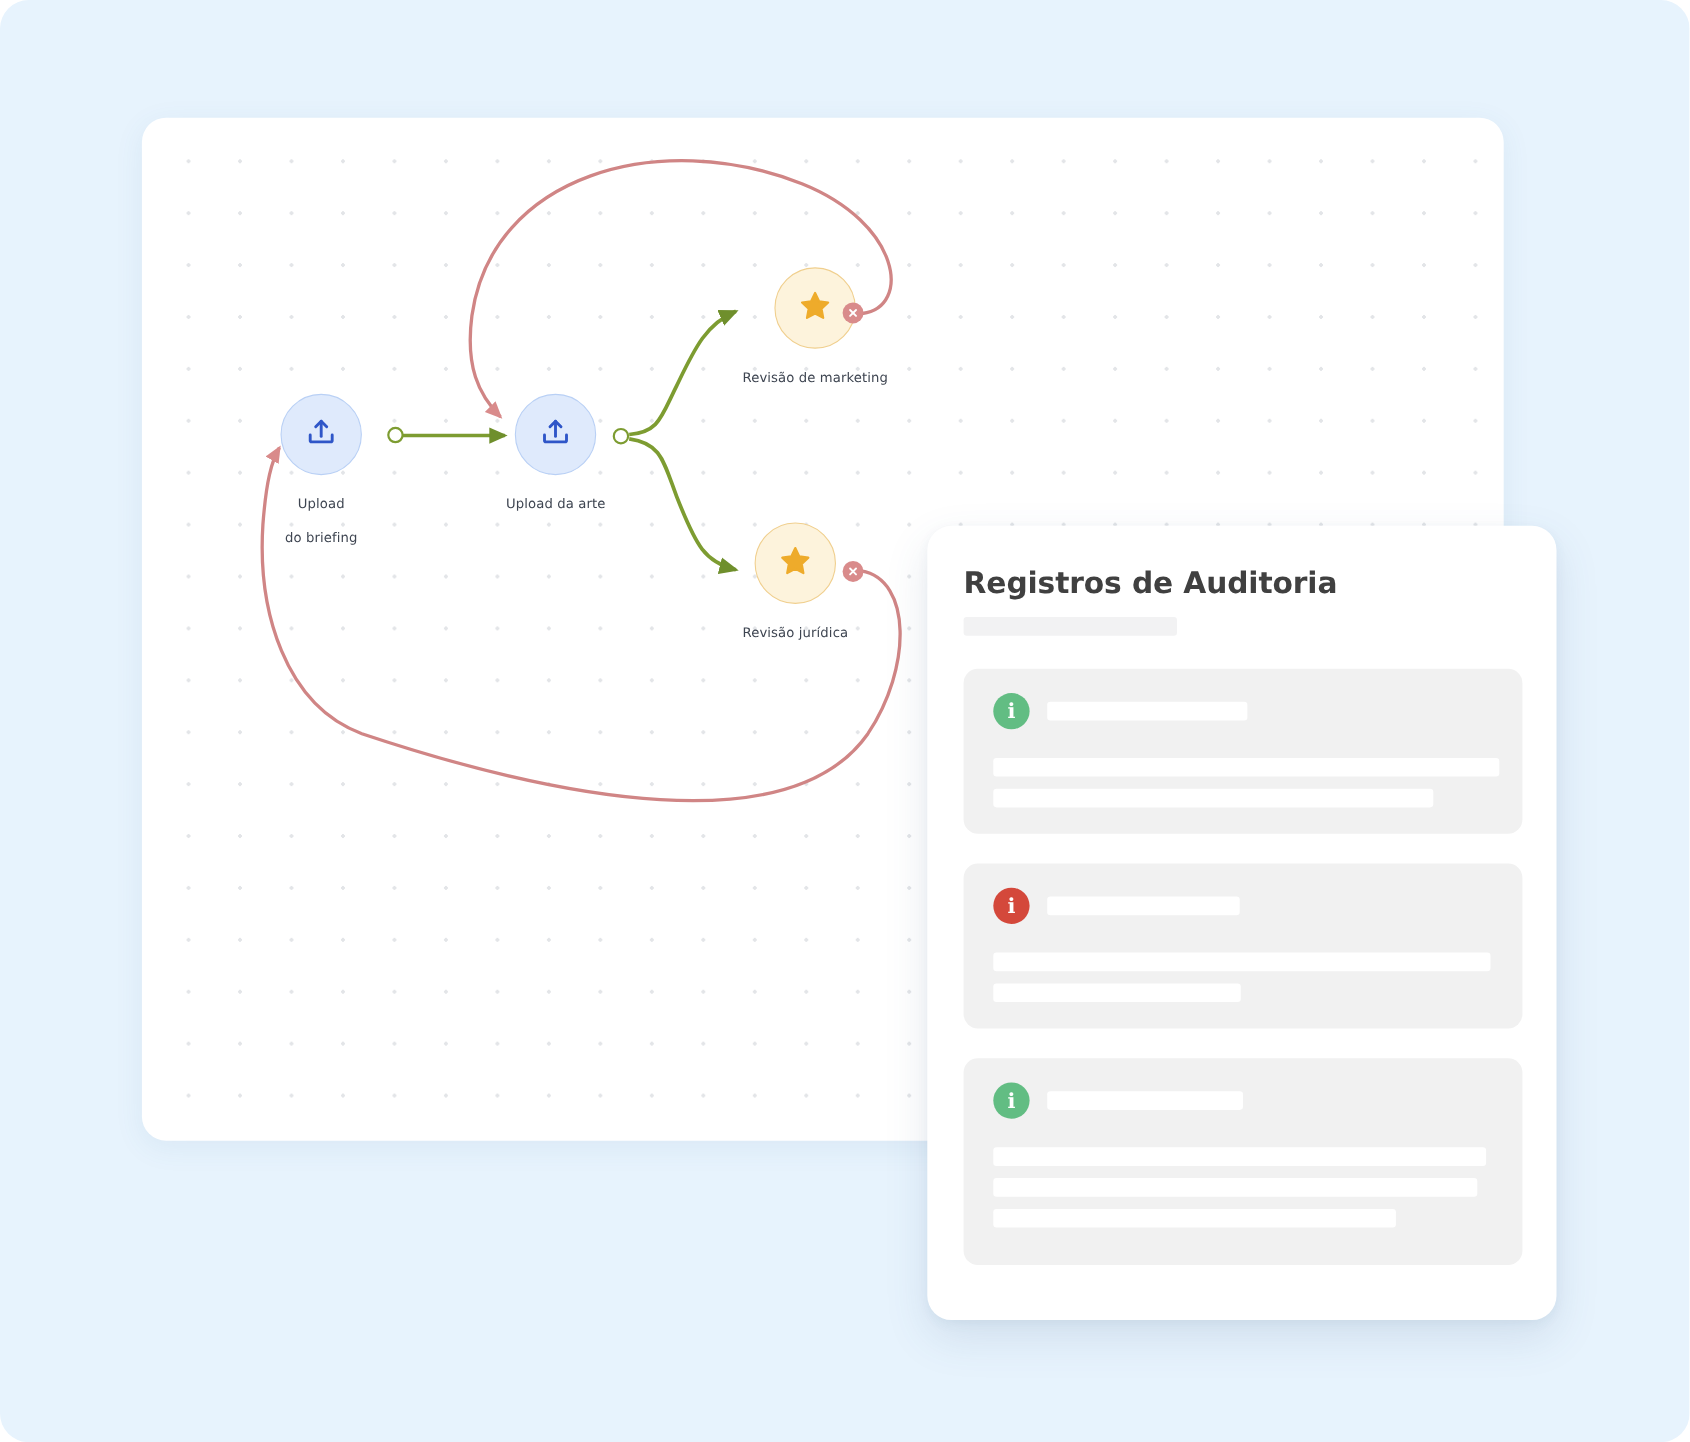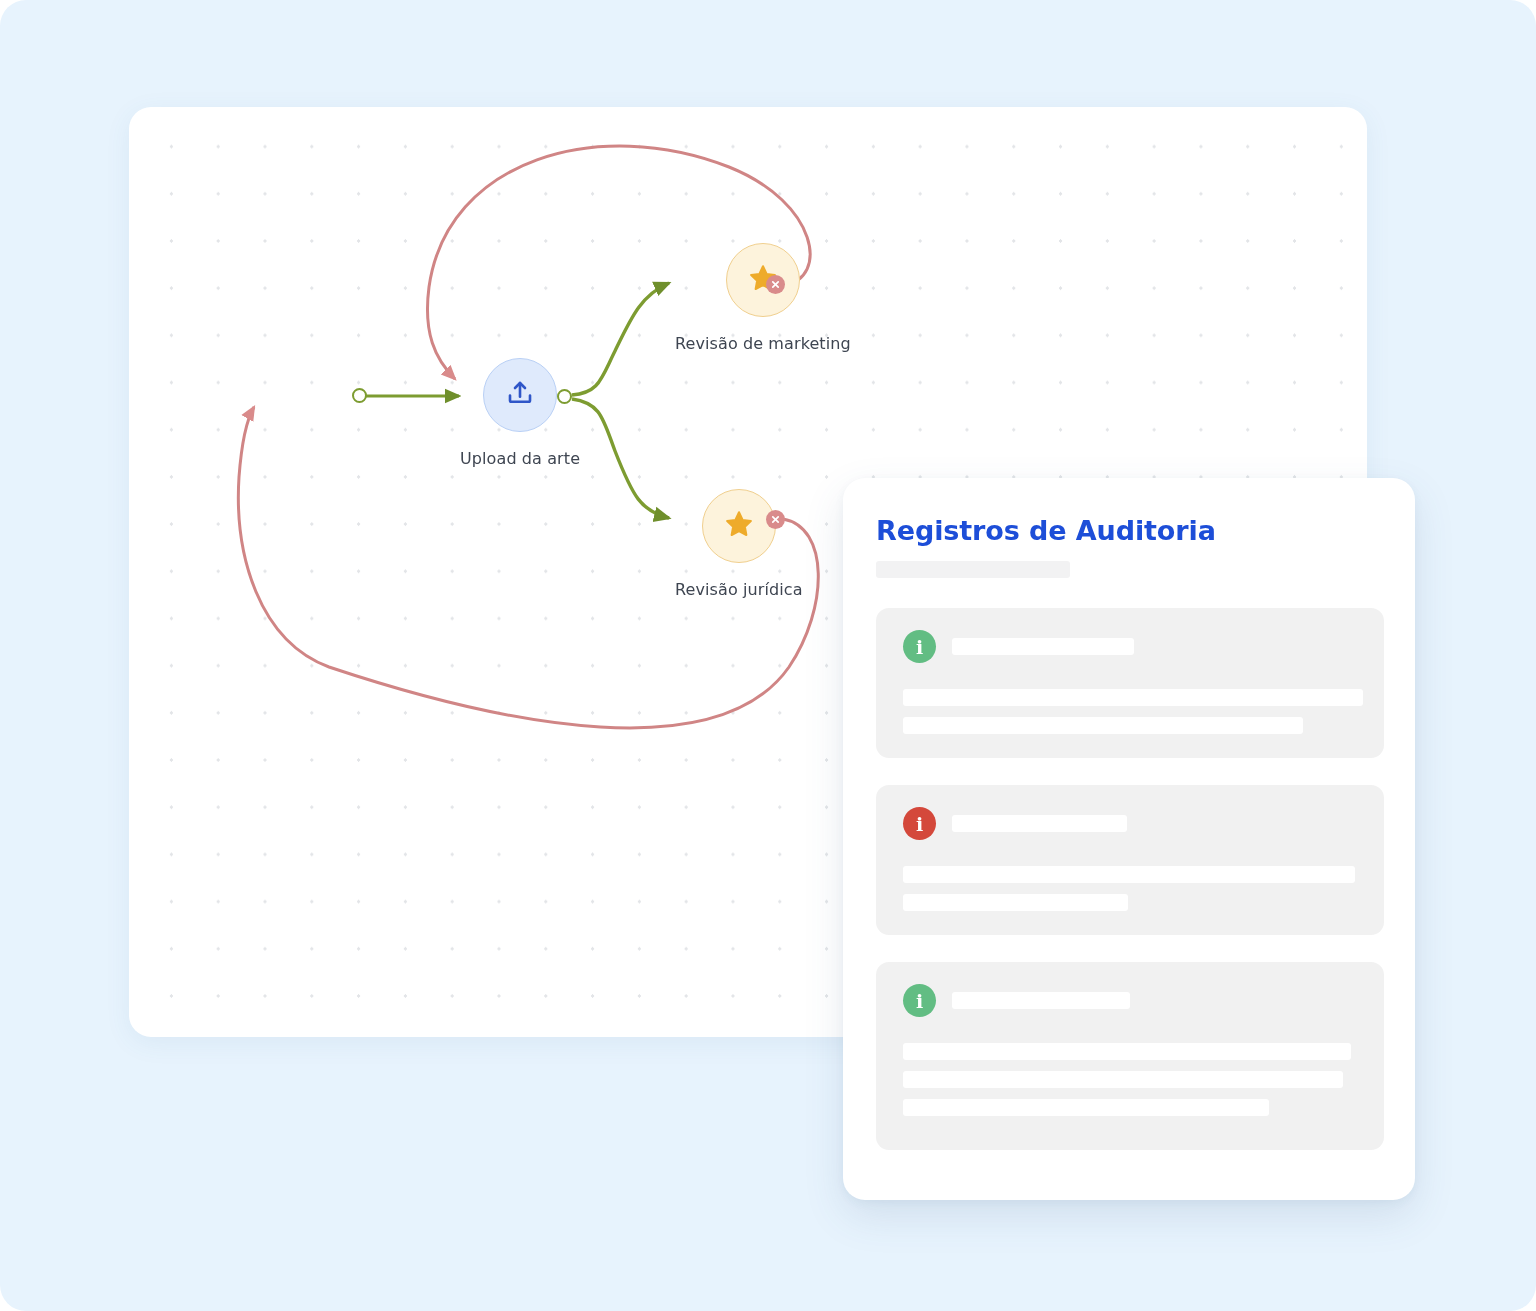--- a/index.html
+++ b/index.html
@@ -66,21 +66,21 @@
   .node-circle.upload {
     background: #dfeafc;
     border: 1.4px solid #b9d0f5;
   }
   .node-circle.review {
     background: #fdf3dc;
     border: 1.4px solid #f0cf8e;
   }
   .node-label {
     margin-top: 11px;
-    font-size: 16px;
+    font-size: 12px;
     color: #3e4551;
     text-align: center;
     line-height: 31px;
     white-space: pre;
     letter-spacing: 0.1px;
   }
 
   
   .handle-open {
     position: absolute;
@@ -113,21 +113,21 @@
     background: #ffffff;
     border-radius: 22px;
     box-shadow: 0 16px 40px rgba(60,95,135,0.13), 0 3px 10px rgba(60,95,135,0.06);
   }
   #audit-title {
     position: absolute;
     left: 33px;
     top: 37px;
     font-size: 27px;
     font-weight: bold;
-    color: #1d4ed8;
+    color: #404040;
     letter-spacing: -0.1px;
   }
   #audit-subbar {
     position: absolute;
     left: 33px;
     top: 83px;
     width: 194px;
     height: 17px;
     background: #f2f2f3;
     border-radius: 3px;
@@ -199,20 +199,33 @@
 
       <path d="M 443 288 C 470 286 472 272 486 244 C 502 211 512 188 540 176" fill="none" stroke="#7d9c31" stroke-width="3.4" marker-end="url(#arrow-green)"></path>
 
       <path d="M 443 292 C 472 296 474 312 486 344 C 504 390 512 404 540 411" fill="none" stroke="#7d9c31" stroke-width="3.4" marker-end="url(#arrow-green)"></path>
 
       <path d="M 655 178 C 700 172 690 96 600 60 C 470 9 318 52 300 180 C 294 226 306 252 326 272" fill="none" stroke="#d08585" stroke-width="3" marker-end="url(#arrow-red)"></path>
 
       <path d="M 654 412 C 700 420 700 500 660 560 C 590 660 380 620 200 560 C 130 534 105 448 110 370 C 113 330 118 312 125 300" fill="none" stroke="#d08585" stroke-width="3" marker-end="url(#arrow-red)"></path>
     </svg>
 
+    <div class="node" style="left:126px; top:251px;">
+      <div class="node-circle upload">
+        <span>
+          <svg width="30" height="30" viewBox="0 0 24 24" fill="none" stroke="#2f56c8" stroke-width="2.1" stroke-linecap="round" stroke-linejoin="round">
+            <path d="M12 15V4"></path>
+            <path d="M8 8l4-4 4 4"></path>
+            <path d="M4 14v4a1 1 0 0 0 1 1h14a1 1 0 0 0 1-1v-4"></path>
+          </svg>
+        </span>
+      </div>
+      <div class="node-label">Upload
+do briefing</div>
+    </div>
 
     <div class="node" style="left:331px; top:251px;justify-content:center;">
       <div class="node-circle upload">
         <span>
           <svg width="30" height="30" viewBox="0 0 24 24" fill="none" stroke="#2f56c8" stroke-width="2.1" stroke-linecap="round" stroke-linejoin="round">
             <path d="M12 15V4"></path>
             <path d="M8 8l4-4 4 4"></path>
             <path d="M4 14v4a1 1 0 0 0 1 1h14a1 1 0 0 0 1-1v-4"></path>
           </svg>
         </span>
@@ -224,21 +237,21 @@
       <div class="node-circle review">
         <span>
           <svg width="30" height="30" viewBox="0 0 24 24" fill="#eeab2b" stroke="#eeab2b" stroke-width="1.6" stroke-linejoin="round">
             <path d="M12 2.6l2.9 6.1 6.6.9-4.8 4.6 1.2 6.6L12 17.6 6.1 20.8l1.2-6.6L2.5 9.6l6.6-.9z"></path>
           </svg>
         </span>
       </div>
       <div class="node-label">Revisão de marketing</div>
     </div>
 
-    <div class="node" style="left:546px; top:382px;">
+    <div class="node" style="left:546px; top:368px;">
       <div class="node-circle review">
         <span>
           <svg width="30" height="30" viewBox="0 0 24 24" fill="#eeab2b" stroke="#eeab2b" stroke-width="1.6" stroke-linejoin="round">
             <path d="M12 2.6l2.9 6.1 6.6.9-4.8 4.6 1.2 6.6L12 17.6 6.1 20.8l1.2-6.6L2.5 9.6l6.6-.9z"></path>
           </svg>
         </span>
       </div>
       <div class="node-label">Revisão jurídica</div>
     </div>
 

